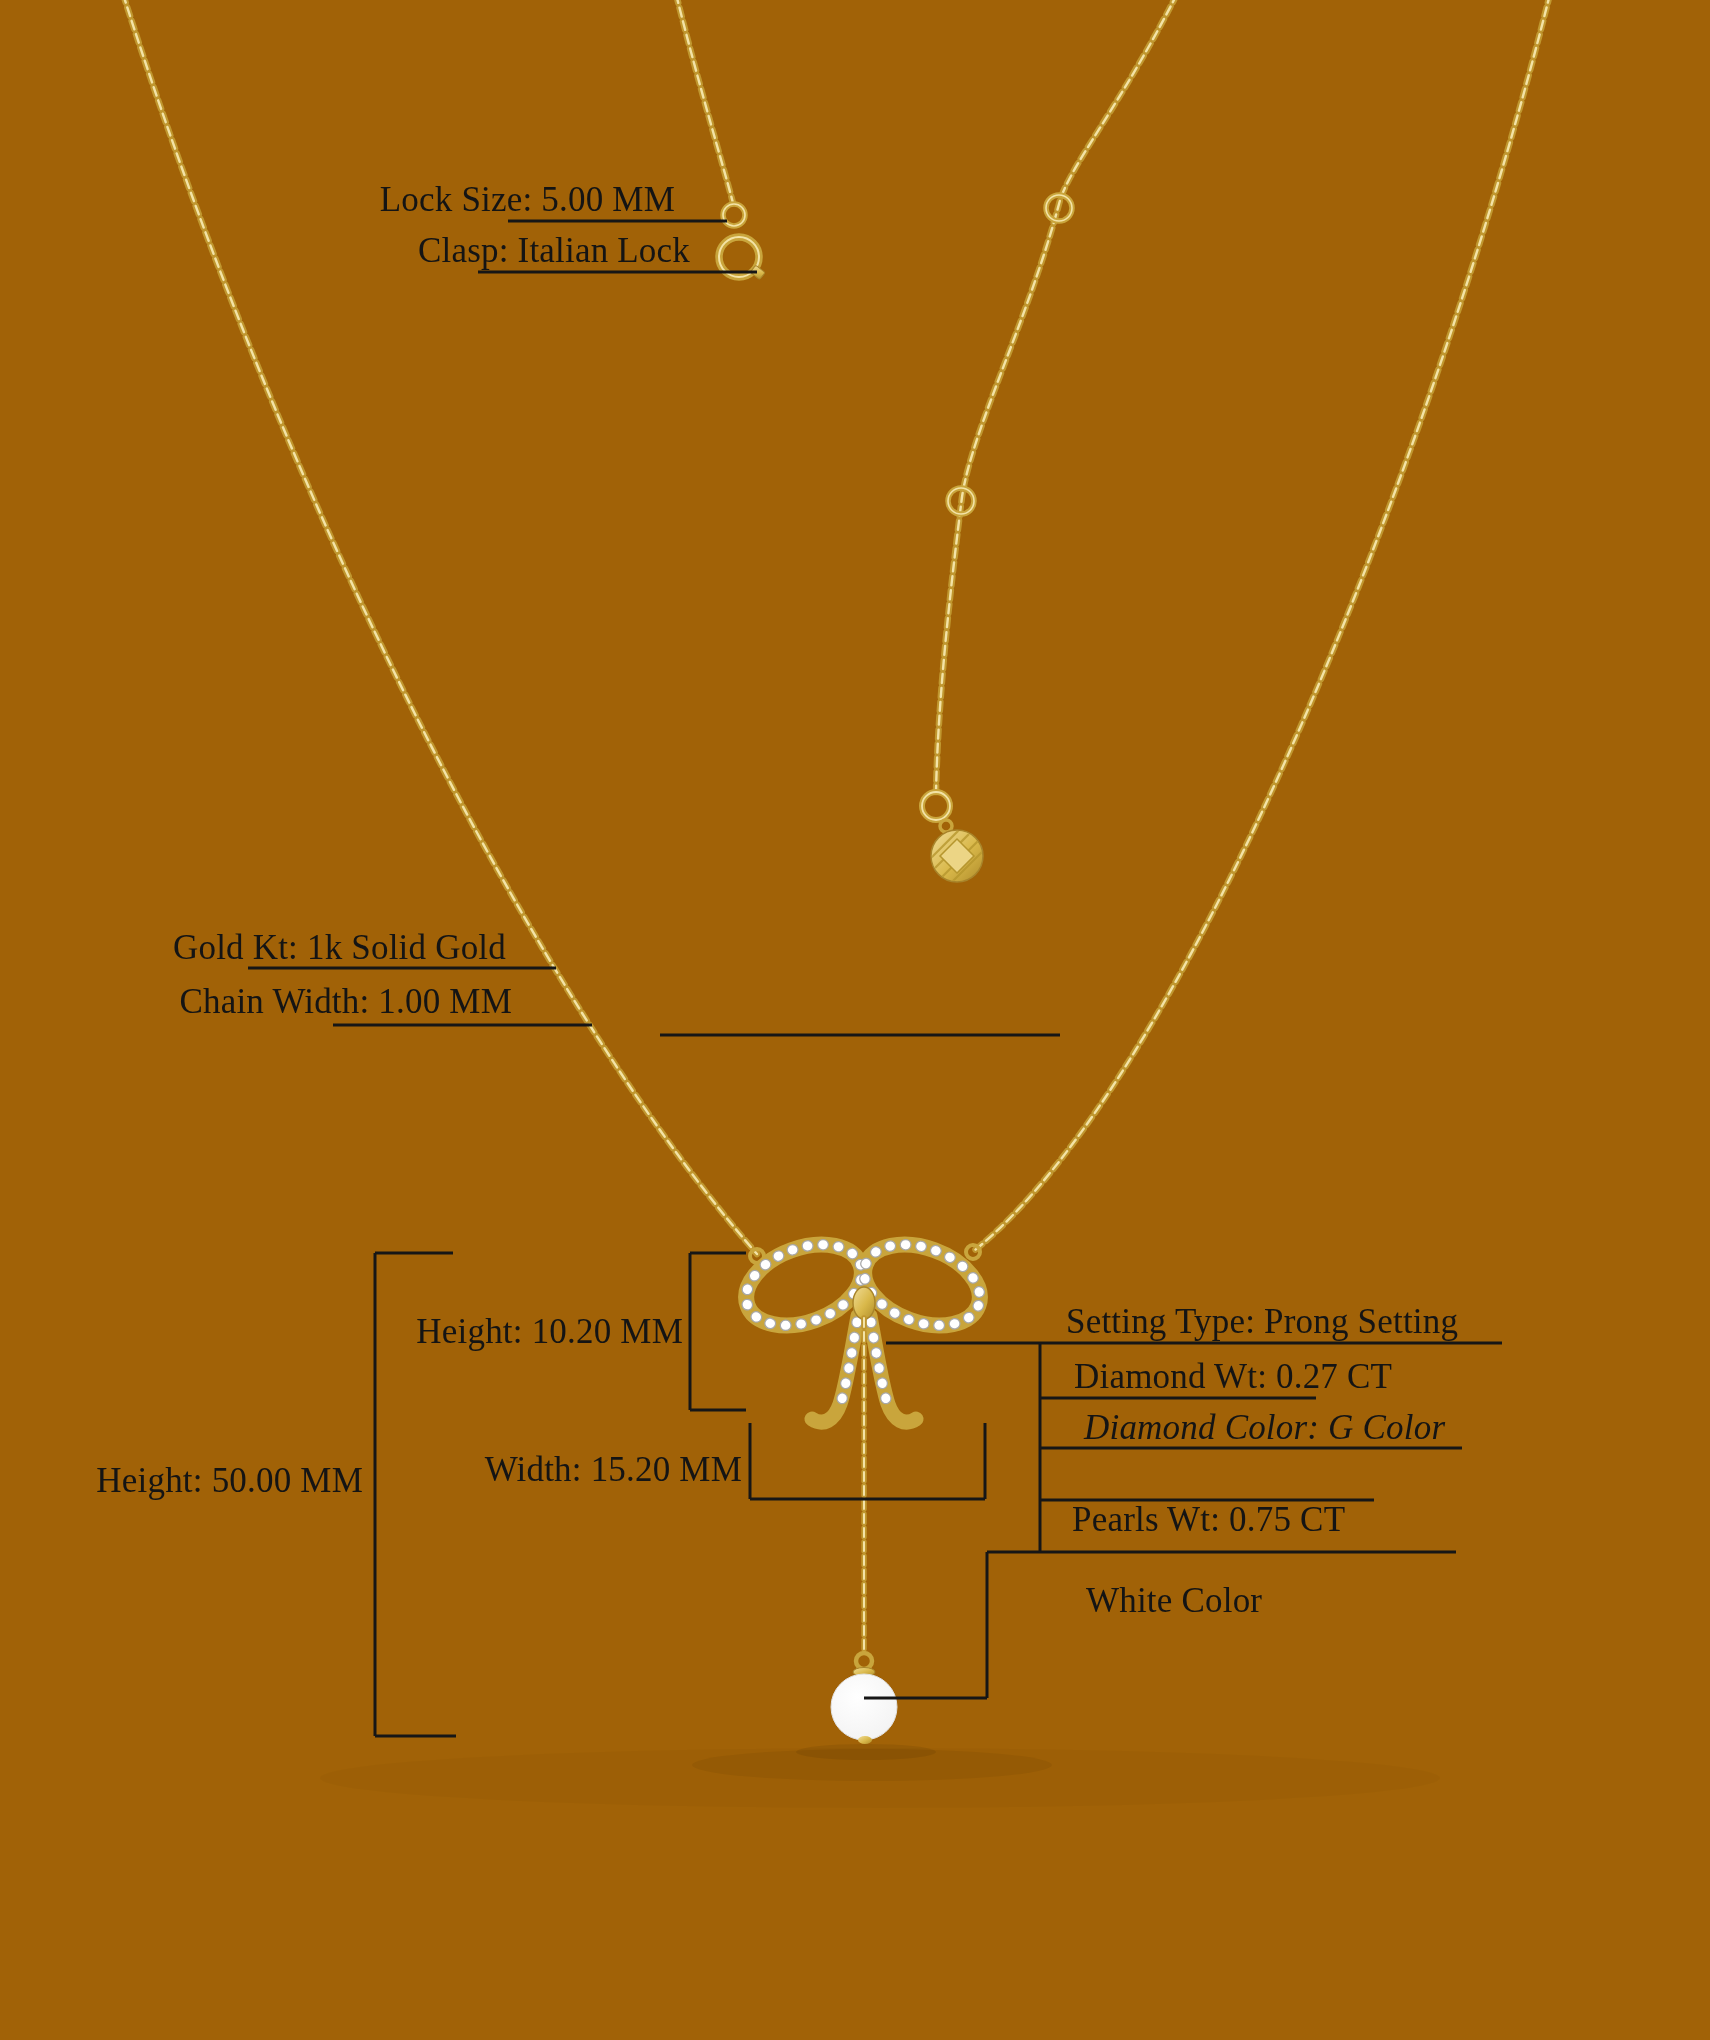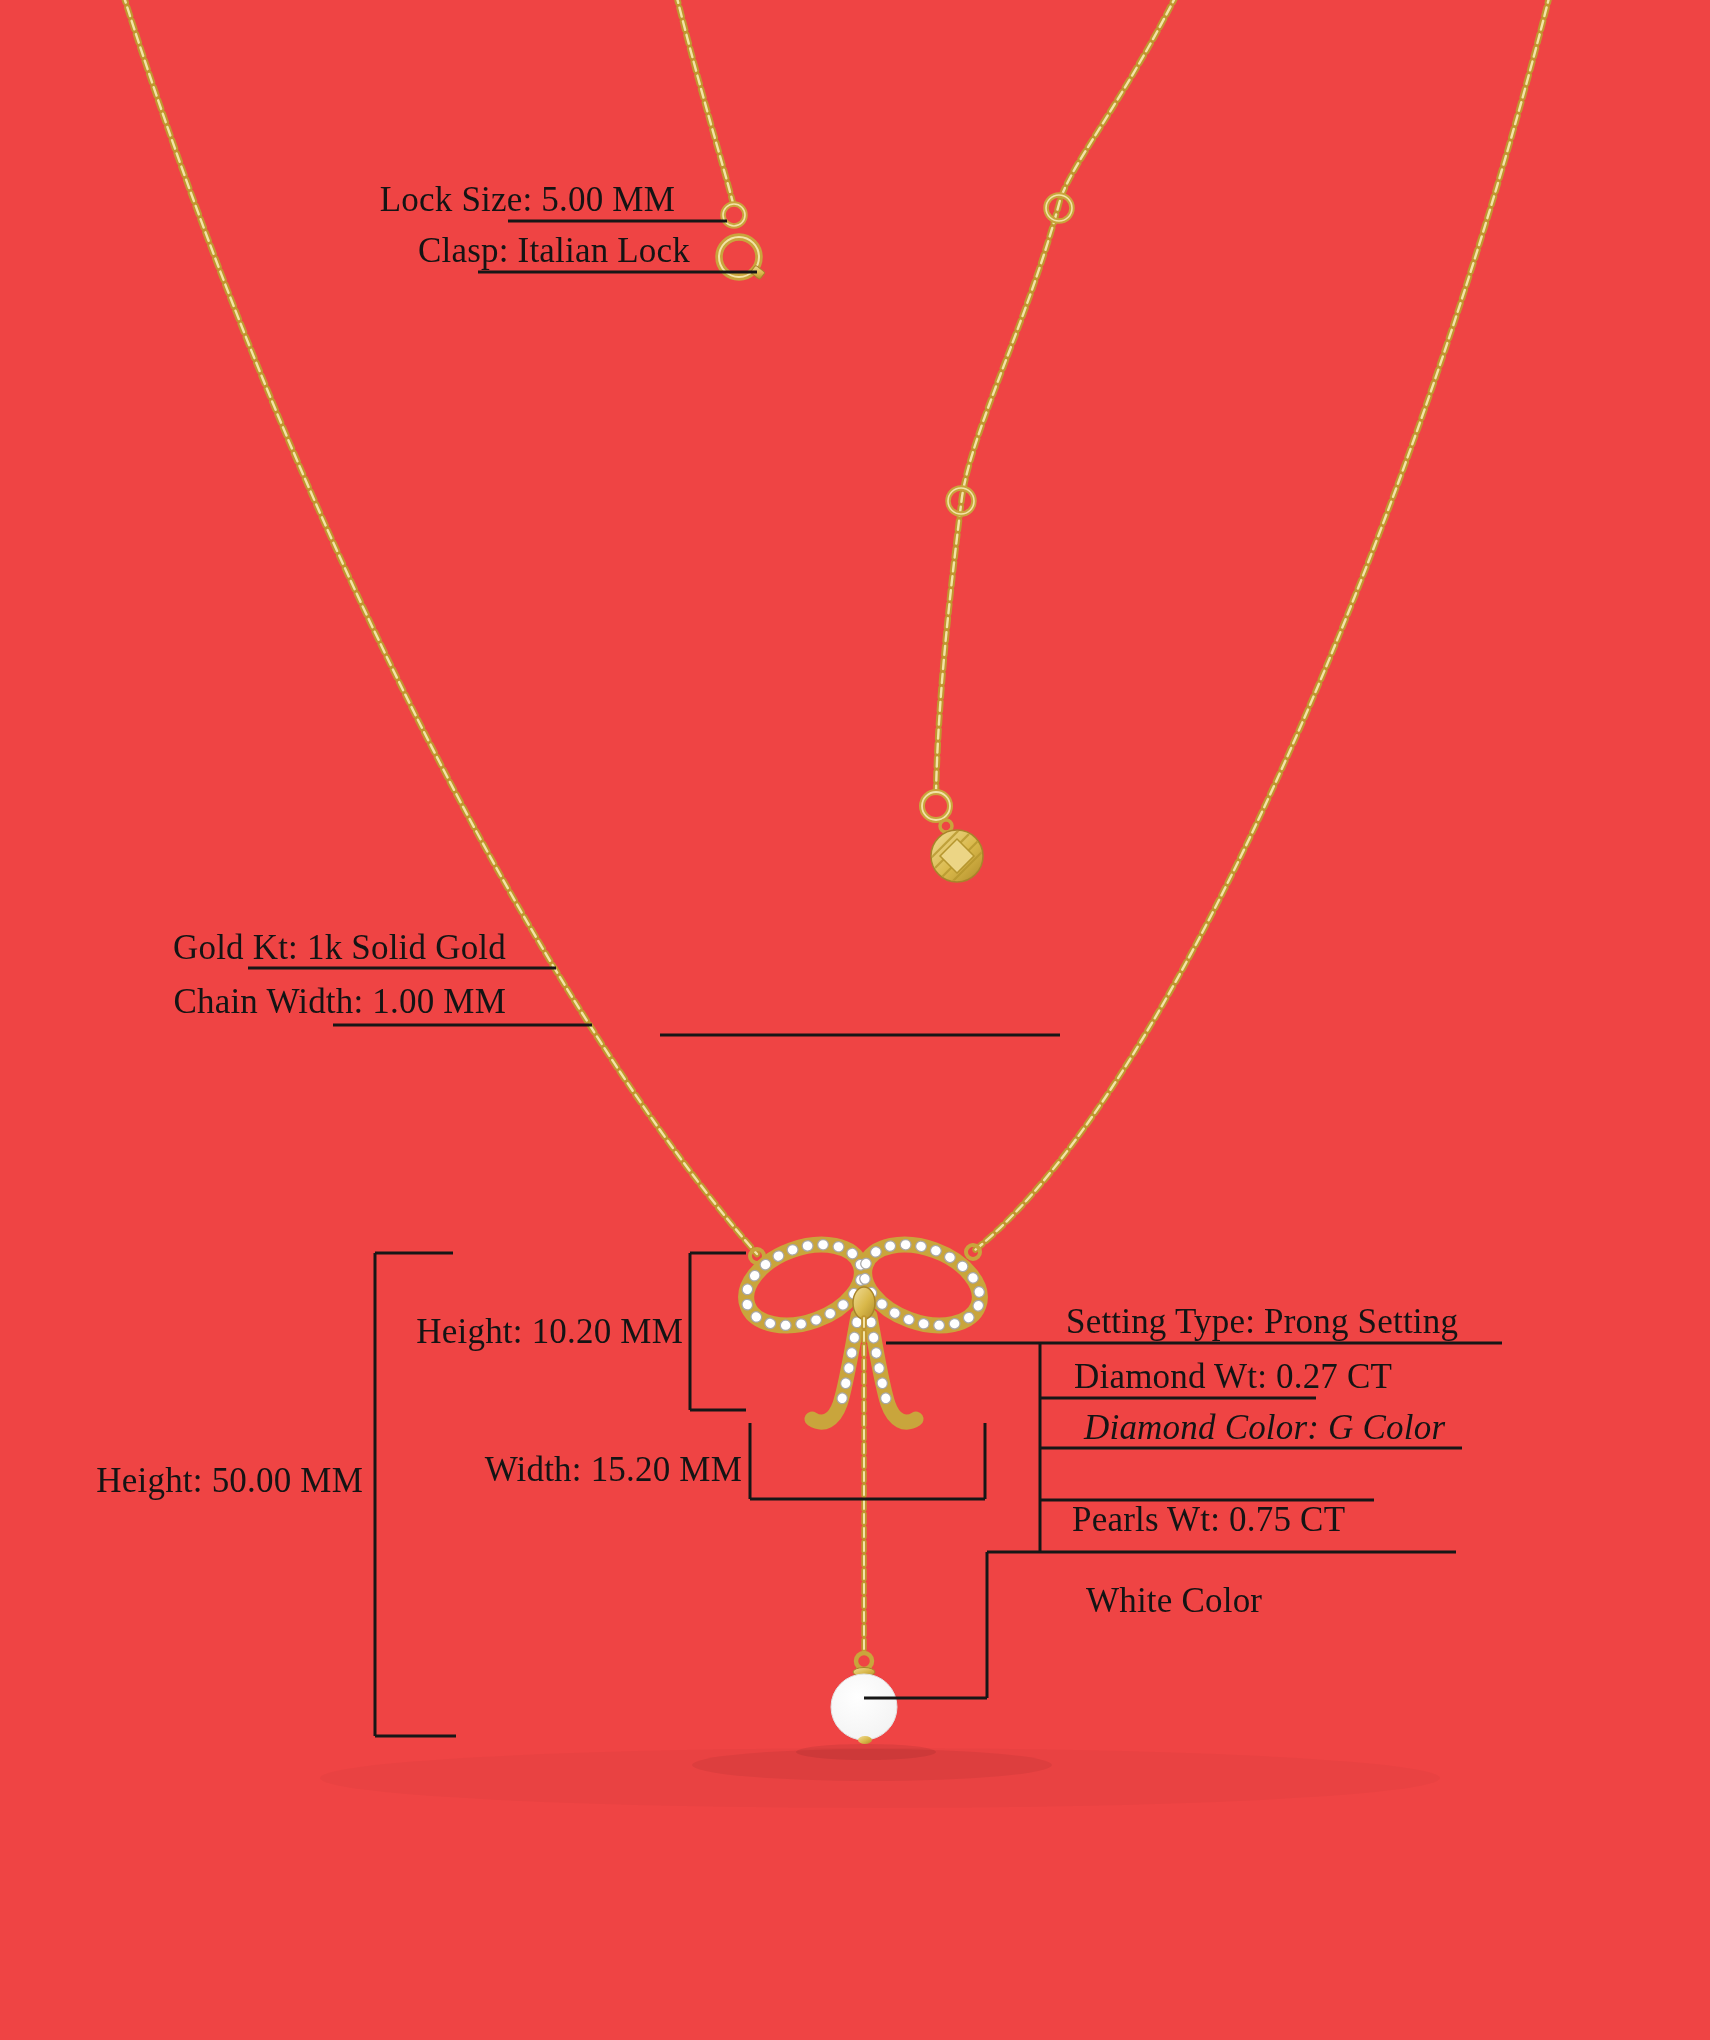--- a/index.html
+++ b/index.html
@@ -1,16 +1,16 @@
 <!DOCTYPE html>
 <html><head>
 <meta charset="utf-8">
 <style>
   html,body{margin:0;padding:0;background:#ffffff;}
-  .stage{position:relative;width:1710px;height:2040px;background:#ef4444;overflow:hidden;
+  .stage{position:relative;width:1710px;height:2040px;background:#a16207;overflow:hidden;
          font-family:"Liberation Serif",serif;}
   .stage svg{position:absolute;left:0;top:0;}
   .lbl{position:absolute;font-size:35px;line-height:1.15;color:#141414;white-space:nowrap;letter-spacing:.2px;}
   .r{text-align:right;}
   .c{text-align:center;}
   
   .chain-base{stroke:#c0972f;stroke-width:6.5;fill:none;stroke-dasharray:9 5;stroke-linecap:round;}
   .chain-hi{stroke:#f3e3a6;stroke-width:2.4;fill:none;stroke-dasharray:9 5;stroke-linecap:round;}
   .gold-stroke{stroke:#c9a53c;fill:none;}
   .dia-outline{stroke:#a9a9a9;stroke-width:11.5;fill:none;stroke-dasharray:.5 15;stroke-linecap:round;}
@@ -161,21 +161,21 @@
     </g>
 
     <style>
       g[data-name="callout-lines"] line{stroke:#161616;stroke-width:3;}
     </style>
   </svg>
 
   <div class="lbl r" style="left:275px;top:180px;width:400px;" data-name="lock-size-label">Lock Size: 5.00 MM</div>
   <div class="lbl r" style="left:290px;top:231px;width:400px;" data-name="clasp-label">Clasp: Italian Lock</div>
   <div class="lbl r" style="left:106px;top:928px;width:400px;" data-name="gold-kt-label">Gold Kt: 1k Solid Gold</div>
-  <div class="lbl r" style="left:106px;top:982px;width:400px;text-align:right;" data-name="chain-width-label">Chain Width: 1.00 MM</div>
+  <div class="lbl r" style="left:112px;top:982px;width:400px;text-align:right;" data-name="chain-width-label">Chain Width: 1.00 MM</div>
   <div class="lbl r" style="left:283px;top:1312px;width:400px;" data-name="pendant-height-label">Height: 10.20 MM</div>
   <div class="lbl r" style="left:342px;top:1450px;width:400px;" data-name="pendant-width-label">Width: 15.20 MM</div>
   <div class="lbl r" style="left:0px;top:1461px;width:363px;" data-name="drop-height-label">Height: 50.00 MM</div>
   <div class="lbl" style="left:1066px;top:1302px;" data-name="setting-type-label">Setting Type: Prong Setting</div>
   <div class="lbl" style="left:1074px;top:1357px;" data-name="diamond-wt-label">Diamond Wt: 0.27 CT</div>
   <div class="lbl" style="left:1084px;top:1408px;font-style:italic;" data-name="diamond-color-label">Diamond Color: G Color</div>
   <div class="lbl" style="left:1072px;top:1460px;margin-top:40px;" data-name="pearls-wt-label">Pearls Wt: 0.75 CT</div>
   <div class="lbl" style="left:1070px;top:1581px;margin-left:16px;" data-name="pearls-color-label-2">White Color</div>
 
 </div>

